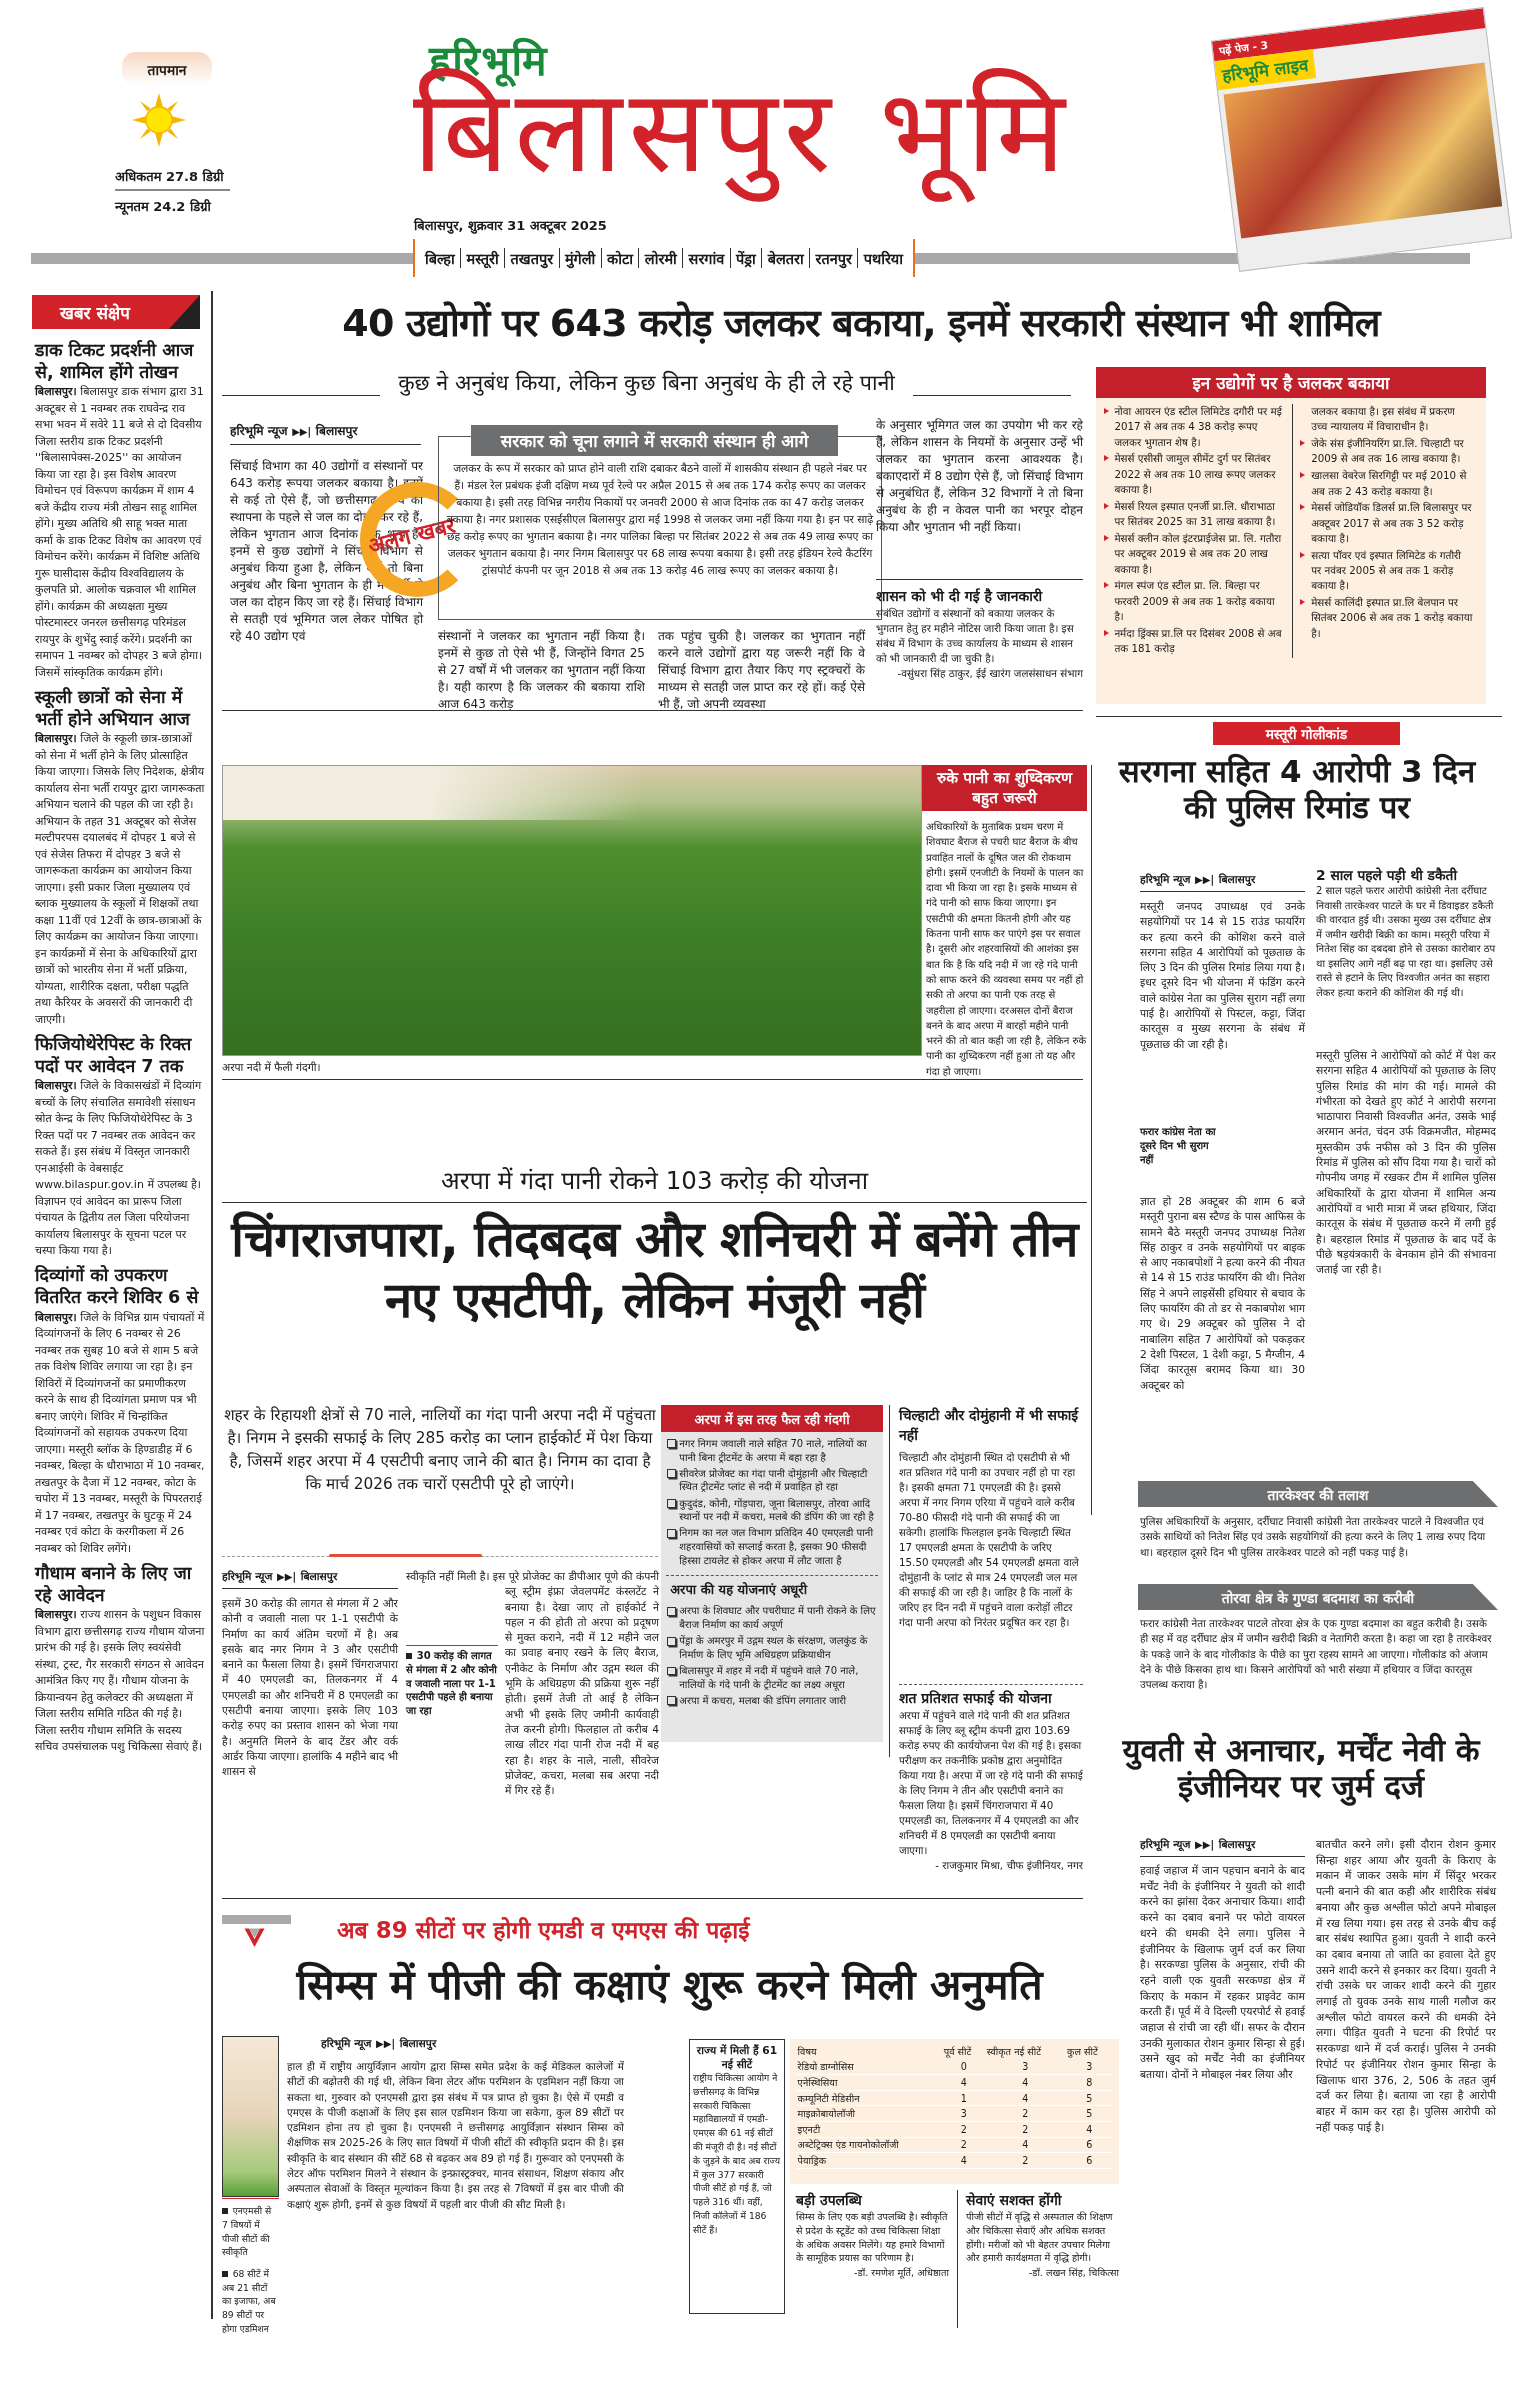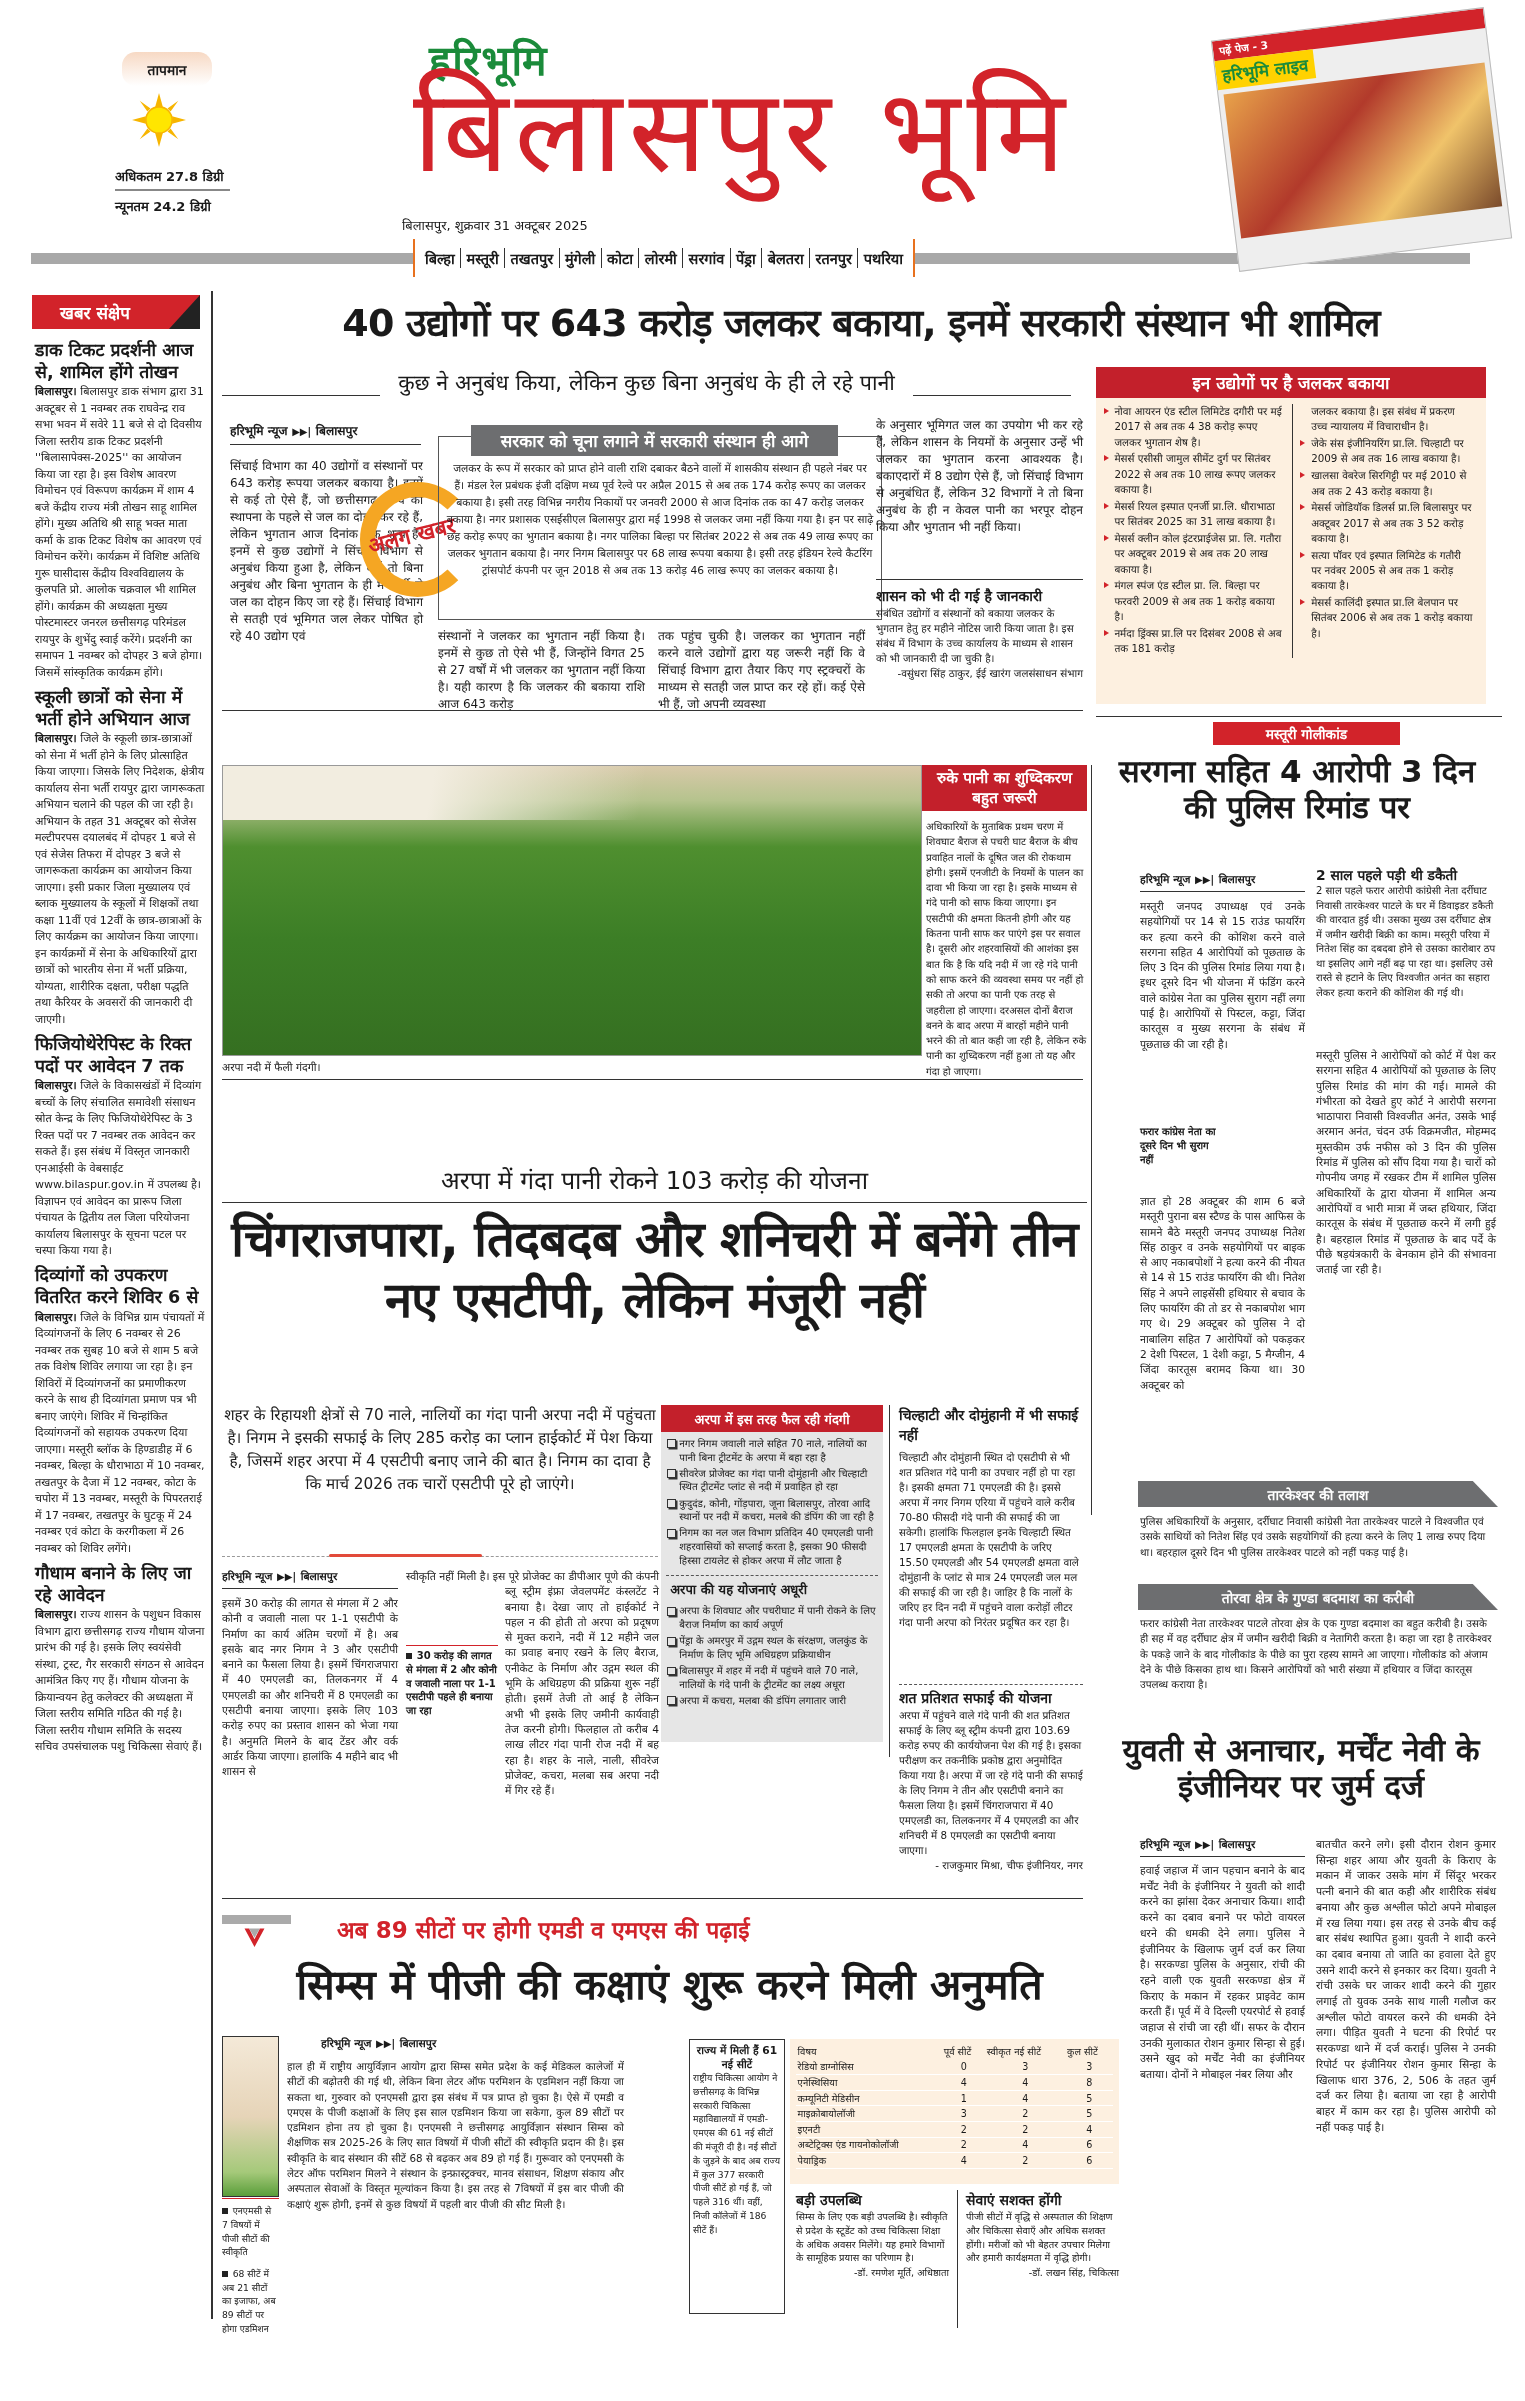--- a/index.html
+++ b/index.html
@@ -4,21 +4,21 @@
 <style>
 *{box-sizing:border-box;margin:0;padding:0}
 body{width:1525px;height:2401px;background:#fff;font-family:"DejaVu Sans","Liberation Sans",sans-serif;color:#1a1a1a;position:relative;overflow:hidden}
 .abs{position:absolute}
 p{font-size:11.5px;line-height:17px;text-align:justify}
 .hdr-temp-label{left:122px;top:52px;width:90px;height:34px;border-radius:13.8px;background:linear-gradient(#f7d9c4,#fff);display:flex;align-items:center;justify-content:center;font-size:13.8px;font-weight:bold}
 .sun{left:132px;top:93px;width:54px;height:54px}
 .temp-line{font-size:13px;font-weight:bold;left:115px;width:122px}
 .mast-small{left:429px;top:31px;font-size:41px;font-weight:bold;color:#1a8b3a;letter-spacing:1.5px}
 .mast-big{left:413px;top:66px;font-size:115px;line-height:130px;font-weight:normal;color:#d2232a;letter-spacing:6.1px}
-.dateline{left:402px;top:216px;font-size:13px;font-weight:normal}
+.dateline{left:414px;top:216px;font-size:13px;font-weight:bold}
 .navbar{left:31px;top:253px;width:1439px;height:10.7px;background:#a8a8a8}
 .towns{left:413px;top:239px;height:38px;background:#fff;border-left:2.3px solid #e8711e;border-right:2.3px solid #e8711e;display:flex;align-items:center;padding:0 4.6px;font-size:14.5px;font-weight:bold}
 .towns span{padding:0 5.4px;border-right:1.5px solid #333}
 .towns span:last-child{border-right:none}
 .thumb{left:1224px;top:23px;width:275px;height:233px;transform:rotate(-7deg);background:#eee;border:0.8px solid #bbb;overflow:hidden}
 .thumb .tbar{background:#d2232a;color:#fff;font-size:10.7px;padding:3.1px 6.1px;font-weight:bold}
 .thumb .tlogo{background:#ffd200;color:#1a8b3a;font-size:17px;font-weight:bold;padding:3.1px 6.1px;display:inline-block}
 .thumb .timg{margin:4.6px;height:145px;background:linear-gradient(135deg,#e8a24a,#b23a2b 40%,#f0c36a 70%,#7a4a2b)}
 .vline{background:#333;width:1.5px}
 .hline{background:#333;height:1.5px}

